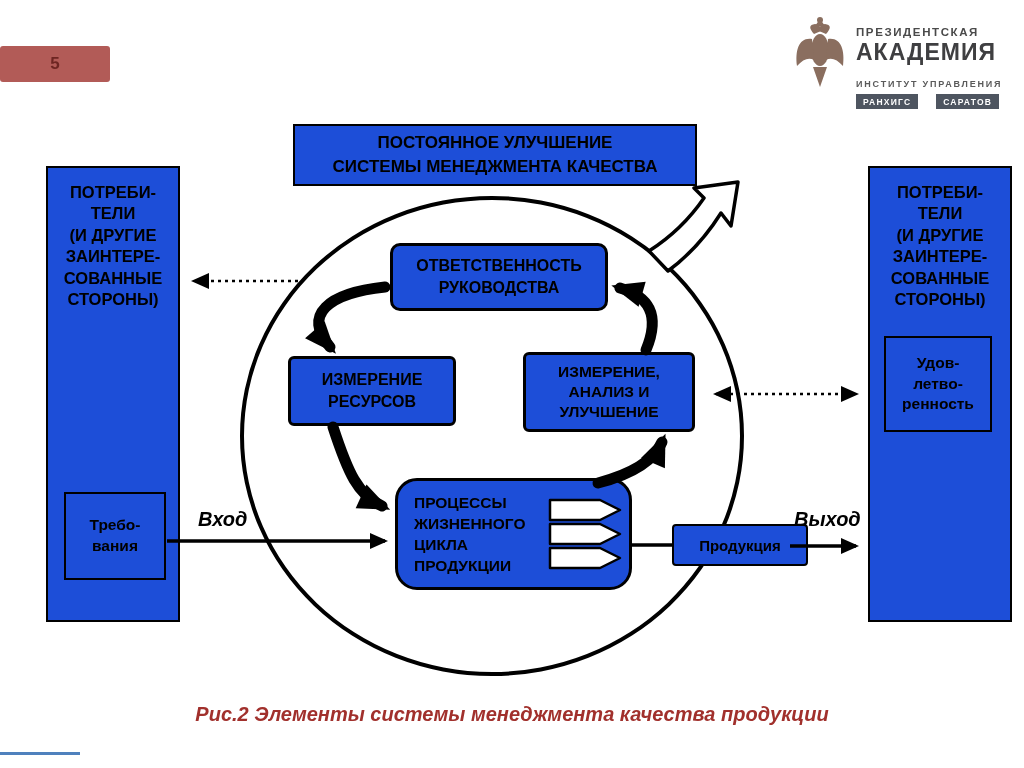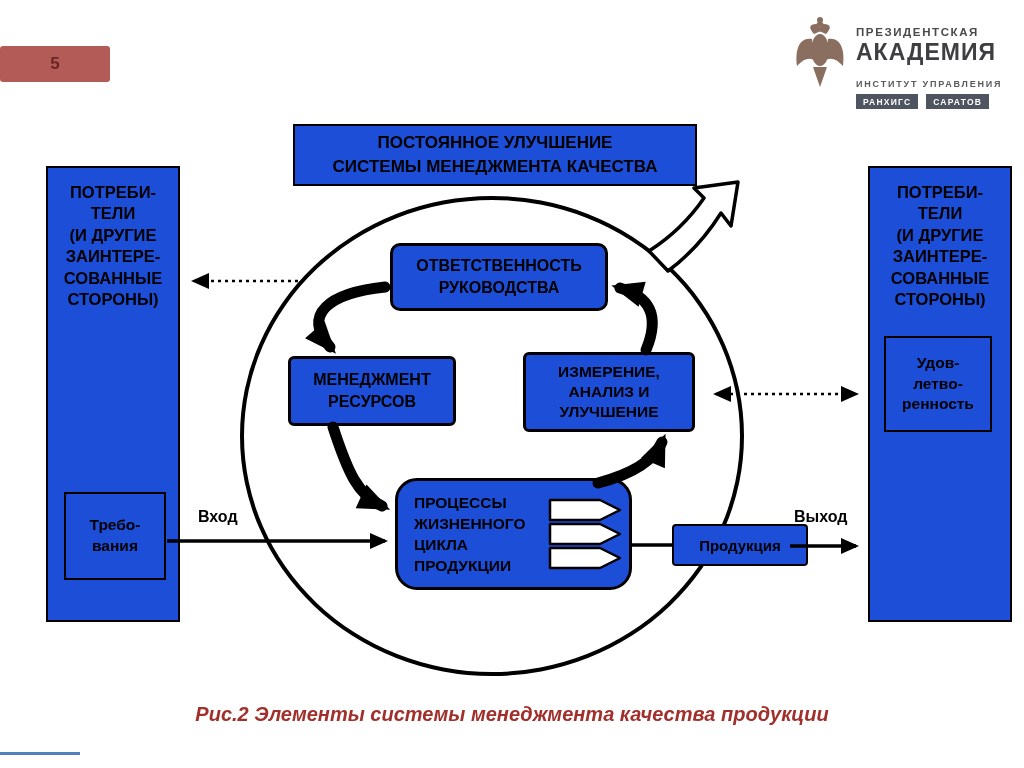--- a/index.html
+++ b/index.html
@@ -14,21 +14,21 @@
     position:absolute;left:0;top:46px;width:110px;height:36px;
     background:#b25b57;color:#6d2522;font-weight:700;font-size:17px;
     display:flex;align-items:center;justify-content:center;border-radius:3px;
   }
   
   .eagle{position:absolute;left:793px;top:14px;width:54px;height:78px;}
   .logo-text{position:absolute;left:856px;top:26px;width:160px;}
   .logo-line1{font-size:11.5px;font-weight:600;letter-spacing:1.6px;color:#4a4a4a;}
   .logo-line2{font-size:23px;font-weight:700;letter-spacing:1px;color:#3f3f41;margin-top:1px;}
   .logo-line3{font-size:9px;font-weight:600;letter-spacing:1.8px;color:#5a5a5a;margin-top:13px;}
-  .logo-badges{margin-top:5px;display:flex;gap:8px;}
+  .logo-badges{margin-top:5px;display:flex;gap:18px;}
   .logo-badge{
     background:#4e5560;color:#fff;font-size:8.5px;font-weight:700;
     letter-spacing:1.2px;padding:2.5px 7px;display:inline-block;
   }
   
   .circle{
     position:absolute;left:240px;top:196px;width:496px;height:472px;
     border:4px solid #000;border-radius:50%;z-index:1;background:transparent;
   }
   
@@ -41,21 +41,21 @@
   .box-left{left:46px;top:166px;width:134px;height:456px;font-size:16.5px;line-height:1.3;padding-top:14px;}
   .box-right{left:868px;top:166px;width:144px;height:456px;font-size:16.5px;line-height:1.3;padding-top:14px;}
   .box-requirements{left:64px;top:492px;width:102px;height:88px;font-size:15.5px;line-height:1.35;z-index:3;}
   .box-satisfaction{left:884px;top:336px;width:108px;height:96px;font-size:15.5px;line-height:1.35;z-index:3;}
   .box-responsibility{left:390px;top:243px;width:218px;height:68px;border-width:3px;border-radius:10px;font-size:16px;line-height:1.35;}
   .box-resources{left:288px;top:356px;width:168px;height:70px;border-width:3px;border-radius:6px;font-size:16px;line-height:1.35;}
   .box-measurement{left:523px;top:352px;width:172px;height:80px;border-width:3px;border-radius:6px;font-size:15.5px;line-height:1.3;}
   .box-processes{left:395px;top:478px;width:237px;height:112px;border-width:3px;border-radius:22px;font-size:15.5px;line-height:1.35;text-align:left;padding:12px 0 0 16px;}
   .box-product{left:672px;top:524px;width:136px;height:42px;border-radius:4px;font-size:15px;}
   
-  .flow-label{position:absolute;z-index:4;font-weight:700;font-size:16px;background:transparent;}
+  .flow-label{position:absolute;z-index:4;font-weight:700;font-size:20px;background:transparent;font-style:italic;}
   .label-input{left:198px;top:508px;}
   .label-output{left:794px;top:508px;}
   
   .arrows{position:absolute;left:0;top:0;width:1024px;height:768px;z-index:5;pointer-events:none;}
   .doc-stack{position:absolute;left:548px;top:498px;width:78px;height:76px;z-index:6;}
   
   .caption{
     position:absolute;left:0;top:703px;width:1024px;text-align:center;
     font-weight:700;font-size:20px;color:#a1302c;font-style:italic;
   }
@@ -109,21 +109,21 @@
 СТОРОНЫ)</div>
 
   <div class="box box-requirements flexc preline">Требо-
 вания</div>
   <div class="box box-satisfaction flexc preline">Удов-
 летво-
 ренность</div>
 
   <div class="box box-responsibility flexc preline">ОТВЕТСТВЕННОСТЬ
 РУКОВОДСТВА</div>
-  <div class="box box-resources flexc preline">МЕНЕДЖМЕНТ
+  <div class="box box-resources flexc preline">ИЗМЕРЕНИЕ
 РЕСУРСОВ</div>
   <div class="box box-measurement flexc preline">ИЗМЕРЕНИЕ,
 АНАЛИЗ И
 УЛУЧШЕНИЕ</div>
   <div class="box box-processes preline">ПРОЦЕССЫ
 ЖИЗНЕННОГО
 ЦИКЛА
 ПРОДУКЦИИ</div>
   <div class="box box-product flexc">Продукция</div>
 

